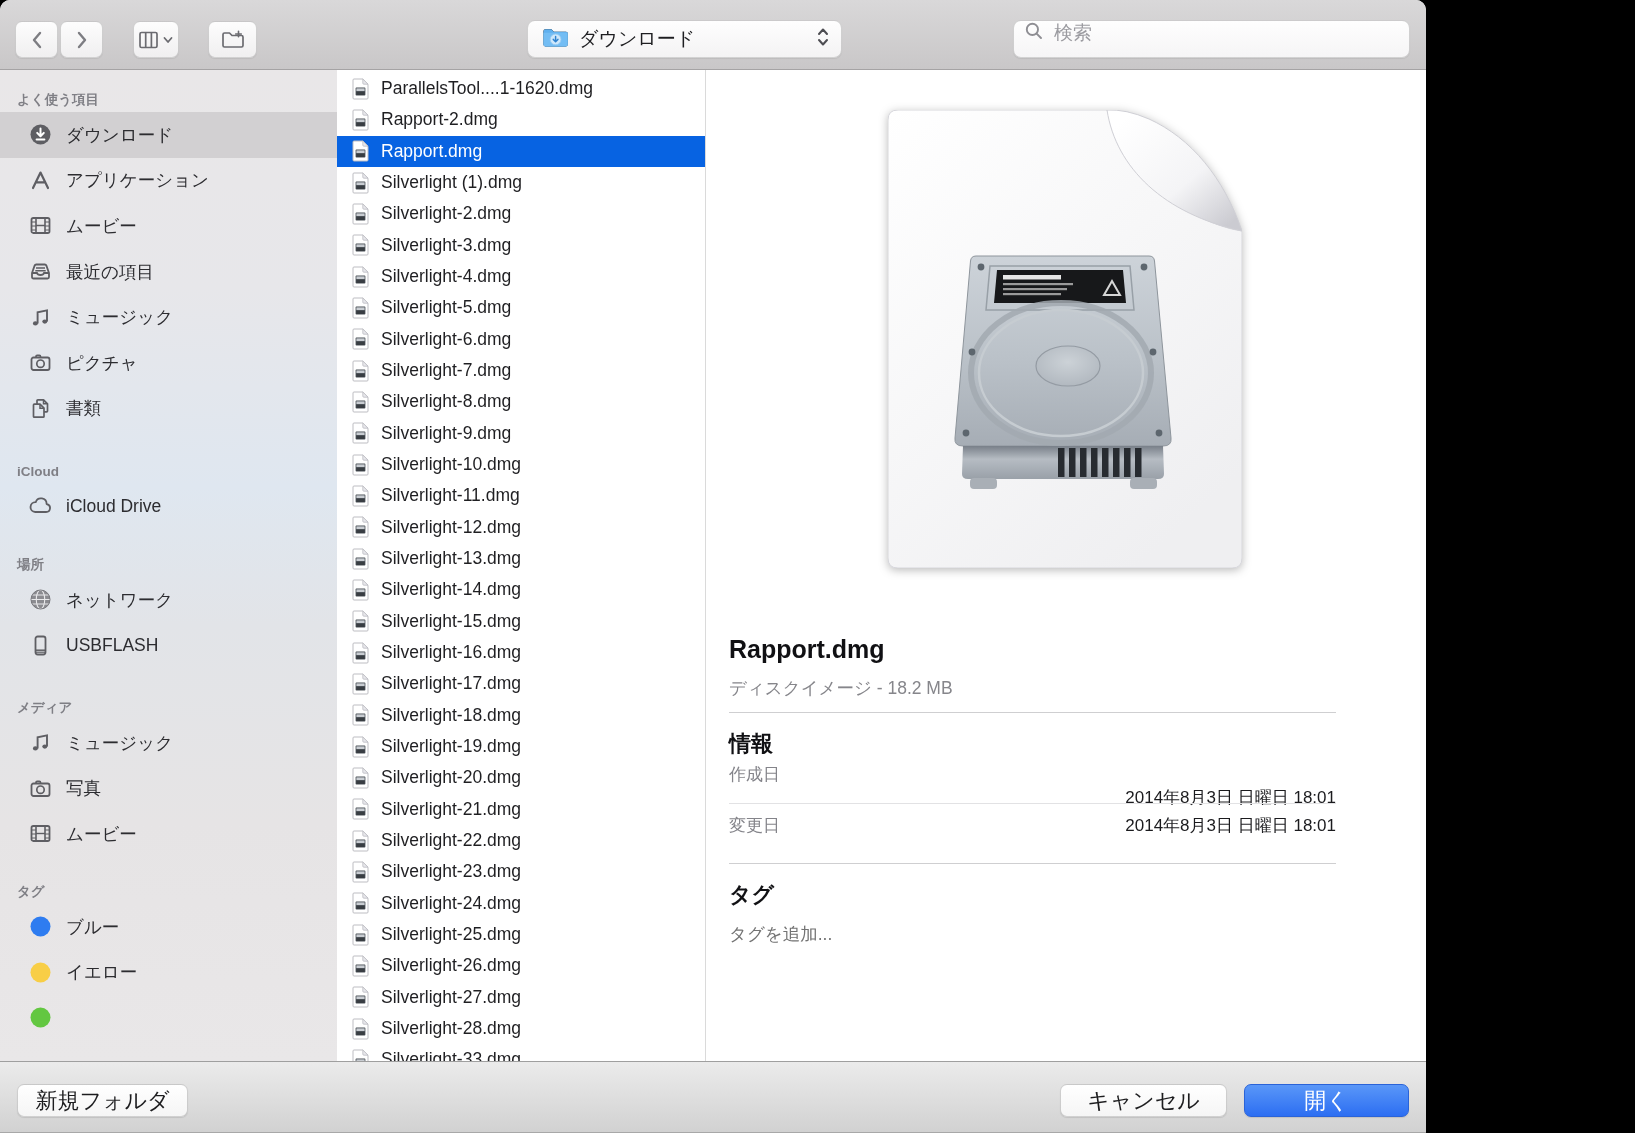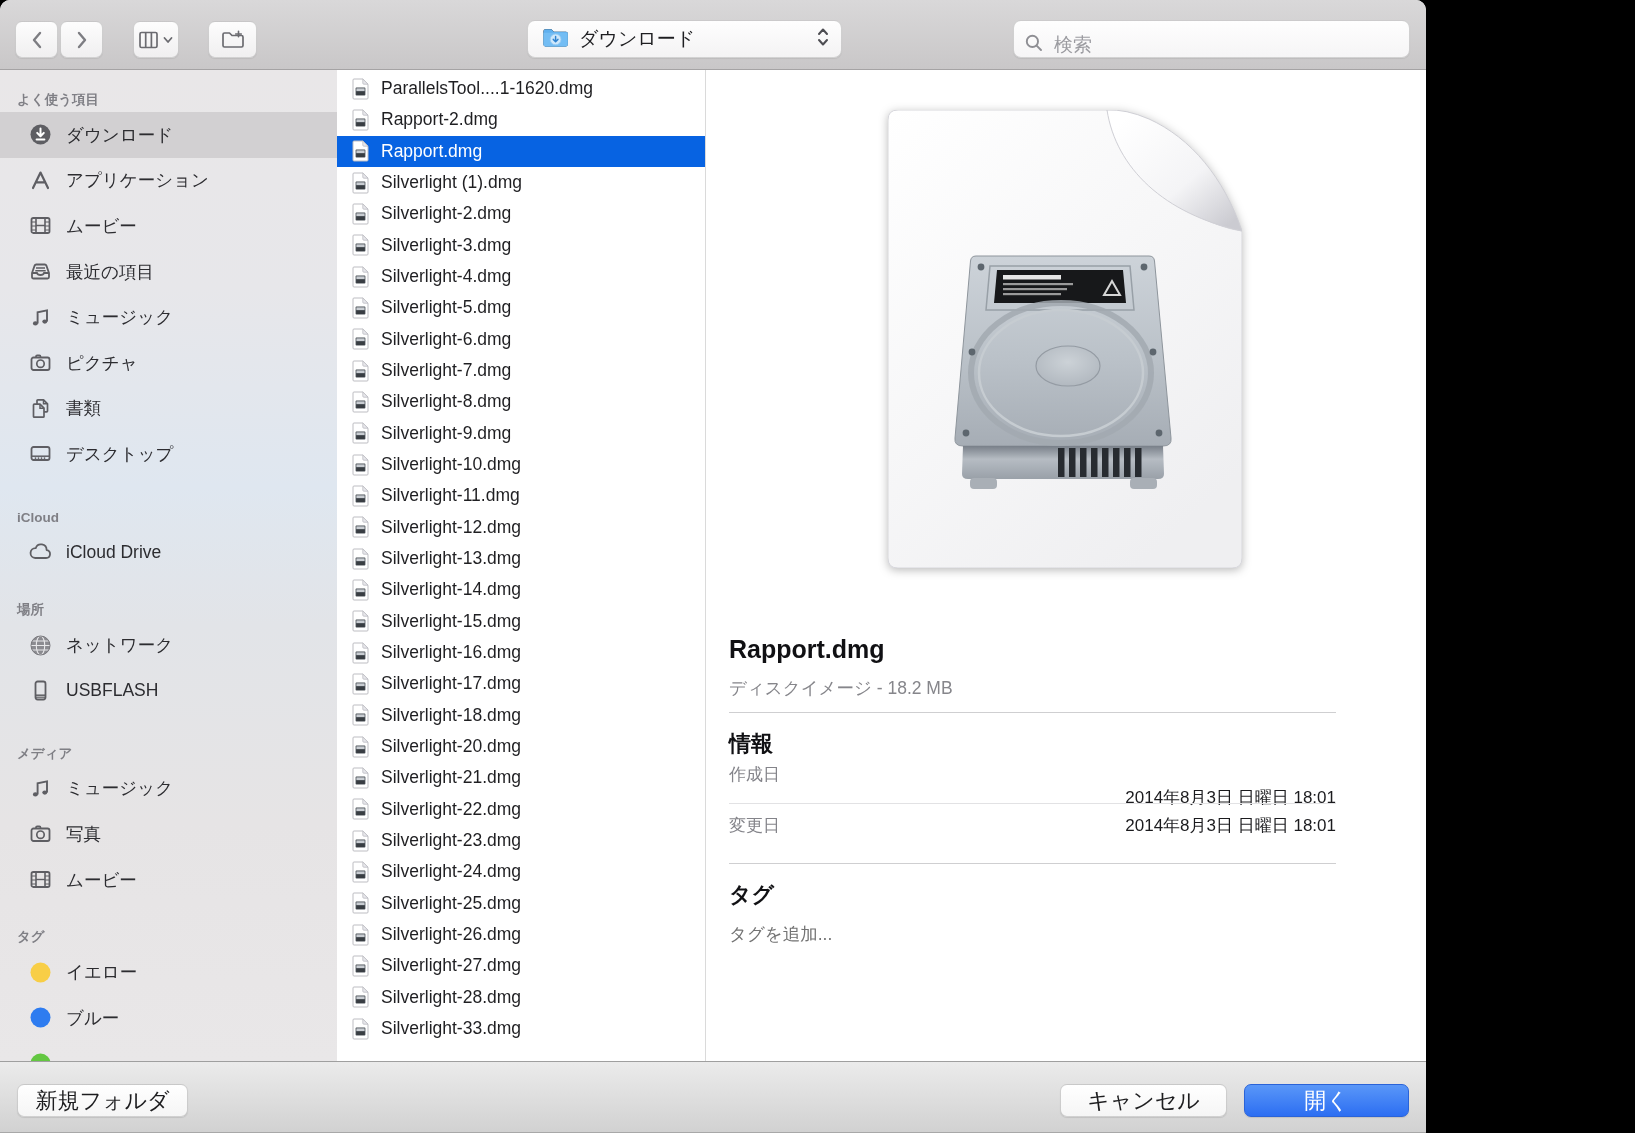--- a/index.html
+++ b/index.html
@@ -14,21 +14,21 @@
   .tbtn{position:absolute;top:21px;height:37px;box-sizing:border-box;border-radius:7px;
         background:linear-gradient(#fdfdfd,#f0eff0);border:1px solid rgba(0,0,0,0.17);
         box-shadow:0 1px 1px rgba(0,0,0,0.07);display:flex;align-items:center;justify-content:center;cursor:default;}
   .tbtn svg{display:block;}
   .loc-dropdown{position:absolute;left:527px;top:20px;width:315px;height:38px;border-radius:8px;
         background:linear-gradient(#fefefe,#f4f3f4);border:1px solid rgba(0,0,0,0.17);
         box-shadow:0 1px 1px rgba(0,0,0,0.07);display:flex;align-items:center;box-sizing:border-box;padding:0 10px 0 14px;}
   .loc-label{font-size:19px;color:#1e1e21;margin-left:10px;flex:1;}
   .search{position:absolute;left:1013px;top:20px;width:397px;height:38px;border-radius:8px;
         background:linear-gradient(#fefefe,#f6f5f6);border:1px solid rgba(0,0,0,0.17);
-        box-shadow:0 1px 1px rgba(0,0,0,0.07);display:flex;align-items:flex-end;box-sizing:border-box;padding:0 10px;}
+        box-shadow:0 1px 1px rgba(0,0,0,0.07);display:flex;align-items:flex-start;box-sizing:border-box;padding:0 10px;}
   .search input{border:none;outline:none;background:transparent;font-size:19px;color:#333;
         margin-left:8px;width:100%;font-family:inherit;}
   .search input::placeholder{color:#9b9ba0;}
   
   .sidebar{position:absolute;left:0;top:70px;width:401px;bottom:72px;overflow:hidden;
         background:linear-gradient(180deg,#e9e7e8 0%,#e7e7ea 22%,#dfe7f0 42%,#e2e4e8 56%,#e6e4e5 76%,#e9e7e8 100%);}
   .sb-header{height:25px;line-height:25px;padding-left:17px;font-size:13.5px;font-weight:700;color:#7f7f85;}
   .sb-item{height:45.6px;display:flex;align-items:center;padding-left:27px;box-sizing:border-box;position:relative;}
   .sb-item.selected{background:#d2d0d2;}
   .sb-icon{width:26px;height:26px;display:flex;align-items:center;justify-content:center;flex:none;}
@@ -201,33 +201,20 @@
         <span class="sb-icon">
           <svg width="23" height="23" viewBox="0 0 23 23">
             <path d="M8 7 V3.6 Q8 2.8 8.8 2.8 H14.5 L18.5 6.8 V14 Q18.5 14.8 17.7 14.8 H15" fill="none" stroke="#5e5e63" stroke-width="1.7" stroke-linejoin="round"></path>
             <path d="M14.5 2.8 V6.8 H18.5" fill="none" stroke="#5e5e63" stroke-width="1.5"></path>
             <path d="M5.3 7.2 H11 L15 11.2 V19.4 Q15 20.2 14.2 20.2 H5.3 Q4.5 20.2 4.5 19.4 V8 Q4.5 7.2 5.3 7.2 Z" fill="none" stroke="#5e5e63" stroke-width="1.7" stroke-linejoin="round"></path>
             <path d="M11 7.2 V11.2 H15" fill="none" stroke="#5e5e63" stroke-width="1.5"></path>
           </svg>
         </span>
         <span class="sb-label">書類</span>
       </div>
-      <div class="sb-item">
-        <span class="sb-icon">
-          <svg width="23" height="23" viewBox="0 0 23 23">
-            <rect x="2.5" y="5" width="18" height="13" rx="2" fill="none" stroke="#5e5e63" stroke-width="1.8"></rect>
-            <line x1="2.5" y1="14.2" x2="20.5" y2="14.2" stroke="#5e5e63" stroke-width="1.5"></line>
-            <circle cx="6.5" cy="16.1" r="0.9" fill="#5e5e63"></circle>
-            <circle cx="9.5" cy="16.1" r="0.9" fill="#5e5e63"></circle>
-            <circle cx="12.5" cy="16.1" r="0.9" fill="#5e5e63"></circle>
-            <circle cx="15.5" cy="16.1" r="0.9" fill="#5e5e63"></circle>
-          </svg>
-        </span>
-        <span class="sb-label">デスクトップ</span>
-      </div>
       <div class="sb-header" style="margin-top: 28px;">iCloud</div>
       <div class="sb-item">
         <span class="sb-icon">
           <svg width="25" height="23" viewBox="0 0 25 23">
             <path d="M7.2 17 H18 a4 4 0 0 0 0.6-7.96 A5.6 5.6 0 0 0 7.7 7.2 A4.3 4.3 0 0 0 7.2 17 Z" fill="none" stroke="#5e5e63" stroke-width="1.8" stroke-linejoin="round"></path>
           </svg>
         </span>
         <span class="sb-label">iCloud Drive</span>
       </div>
       <div class="sb-header" style="margin-top: 22px;">場所</div>
@@ -288,36 +275,36 @@
             <line x1="7" y1="11.5" x2="16" y2="11.5" stroke="#5e5e63" stroke-width="1.4"></line>
             <path d="M2.5 8 H7 M2.5 12 H7 M2.5 16 H7 M16 8 H20.5 M16 12 H20.5 M16 16 H20.5" stroke="#5e5e63" stroke-width="1.2"></path>
           </svg>
         </span>
         <span class="sb-label">ムービー</span>
       </div>
       <div class="sb-header" style="margin-top: 22px;">タグ</div>
       <div class="sb-item">
         <span class="sb-icon">
           <svg width="23" height="23" viewBox="0 0 23 23">
+            <circle cx="11.5" cy="11.5" r="10" fill="#2e7cf0"></circle>
+          </svg>
+        </span>
+        <span class="sb-label">ブルー</span>
+      </div>
+      <div class="sb-item">
+        <span class="sb-icon">
+          <svg width="23" height="23" viewBox="0 0 23 23">
             <circle cx="11.5" cy="11.5" r="10" fill="#f8ce46"></circle>
           </svg>
         </span>
         <span class="sb-label">イエロー</span>
       </div>
       <div class="sb-item">
         <span class="sb-icon">
           <svg width="23" height="23" viewBox="0 0 23 23">
-            <circle cx="11.5" cy="11.5" r="10" fill="#2e7cf0"></circle>
-          </svg>
-        </span>
-        <span class="sb-label">ブルー</span>
-      </div>
-      <div class="sb-item">
-        <span class="sb-icon">
-          <svg width="23" height="23" viewBox="0 0 23 23">
             <circle cx="11.5" cy="11.5" r="10" fill="#63c741"></circle>
           </svg>
         </span>
         <span class="sb-label"></span>
       </div>
     </div>
 
   <div class="filelist" id="filelist">
       <div class="frow">
         <span class="ficon">
@@ -563,20 +550,32 @@
         <span class="ficon">
           <svg width="19" height="22" viewBox="0 0 19 22">
             <path d="M3 1 H11.8 L17 6.2 V20 Q17 21 16 21 H3 Q2 21 2 20 V2 Q2 1 3 1 Z" fill="#ffffff" stroke="#bdbdc2" stroke-width="1"></path>
             <path d="M11.8 1 L17 6.2 H12.8 Q11.8 6.2 11.8 5.2 Z" fill="#e8e8ec" stroke="#bdbdc2" stroke-width="0.8"></path>
             <rect x="4.6" y="9.6" width="9.8" height="8" rx="0.8" fill="#4c5258"></rect>
             <rect x="5.4" y="10.4" width="8.2" height="2.6" fill="#c9cdd2"></rect>
             <rect x="5.4" y="14" width="8.2" height="3" fill="#383d42"></rect>
           </svg>
         </span>
         <span class="fname">Silverlight-18.dmg</span>
+      </div>
+      <div class="frow">
+        <span class="ficon">
+          <svg width="19" height="22" viewBox="0 0 19 22">
+            <path d="M3 1 H11.8 L17 6.2 V20 Q17 21 16 21 H3 Q2 21 2 20 V2 Q2 1 3 1 Z" fill="#ffffff" stroke="#bdbdc2" stroke-width="1"></path>
+            <path d="M11.8 1 L17 6.2 H12.8 Q11.8 6.2 11.8 5.2 Z" fill="#e8e8ec" stroke="#bdbdc2" stroke-width="0.8"></path>
+            <rect x="4.6" y="9.6" width="9.8" height="8" rx="0.8" fill="#4c5258"></rect>
+            <rect x="5.4" y="10.4" width="8.2" height="2.6" fill="#c9cdd2"></rect>
+            <rect x="5.4" y="14" width="8.2" height="3" fill="#383d42"></rect>
+          </svg>
+        </span>
+        <span class="fname">Silverlight-19.dmg</span>
       </div>
       <div class="frow">
         <span class="ficon">
           <svg width="19" height="22" viewBox="0 0 19 22">
             <path d="M3 1 H11.8 L17 6.2 V20 Q17 21 16 21 H3 Q2 21 2 20 V2 Q2 1 3 1 Z" fill="#ffffff" stroke="#bdbdc2" stroke-width="1"></path>
             <path d="M11.8 1 L17 6.2 H12.8 Q11.8 6.2 11.8 5.2 Z" fill="#e8e8ec" stroke="#bdbdc2" stroke-width="0.8"></path>
             <rect x="4.6" y="9.6" width="9.8" height="8" rx="0.8" fill="#4c5258"></rect>
             <rect x="5.4" y="10.4" width="8.2" height="2.6" fill="#c9cdd2"></rect>
             <rect x="5.4" y="14" width="8.2" height="3" fill="#383d42"></rect>
           </svg>

